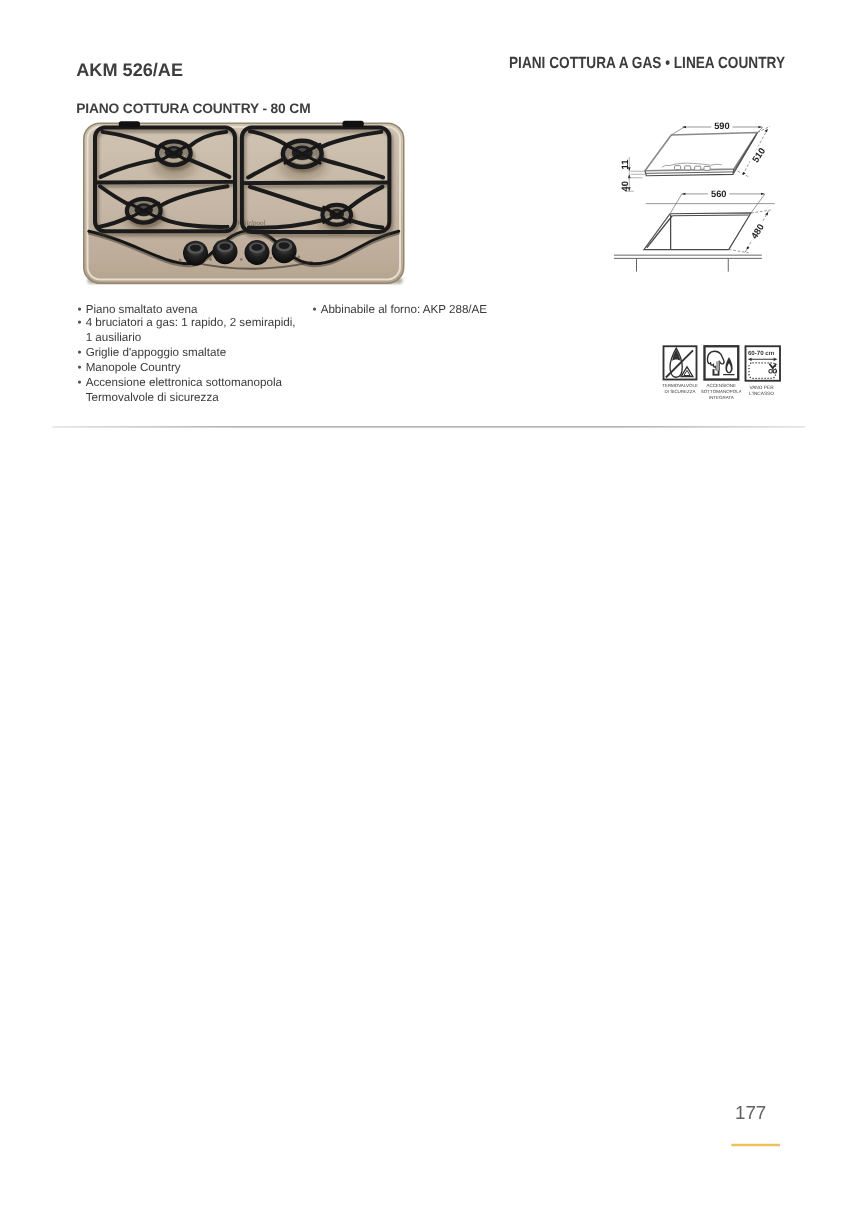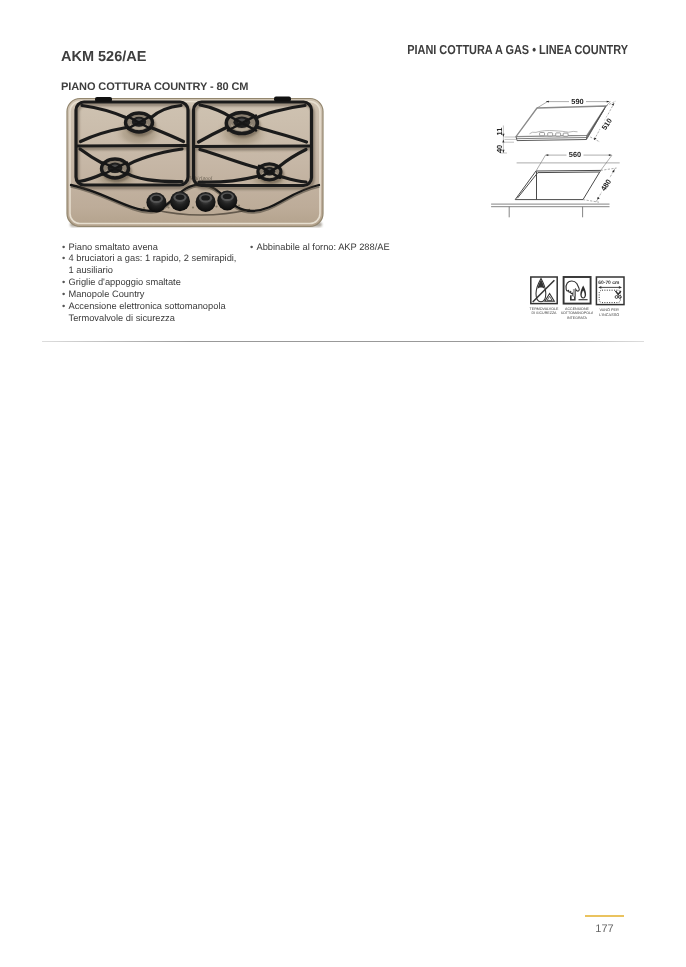--- a/index.html
+++ b/index.html
@@ -320,13 +320,13 @@
     <circle cx="1.7" cy="3" r="1.4" fill="none" stroke="#333" stroke-width="0.9"></circle>
   </g>
   <text x="15.2" y="36.2" text-anchor="middle" font-size="3.8" fill="#3a3a3a">VANO PER</text>
   <text x="15.2" y="41.2" text-anchor="middle" font-size="3.8" fill="#3a3a3a">L'INCASSO</text>
 </svg>
 
 <div class="abs" style="left:42px;top:340.5px;width:602px;height:1px;background:linear-gradient(to right,#ddd,#999 25%,#999 75%,#ddd);"></div>
 
 <div class="abs" style="left:584.5px;top:914.5px;width:39.5px;height:2.6px;background:#eac35f;"></div>
 
-<div class="abs gs" style="left:588px;top:923px;width:33px;text-align:center;font-size:11px;color:#636363;">177</div>
+<div class="abs gs" style="left:588px;top:882px;width:33px;text-align:left;font-size:15px;color:#636363;">177</div>
 
 </body></html>

